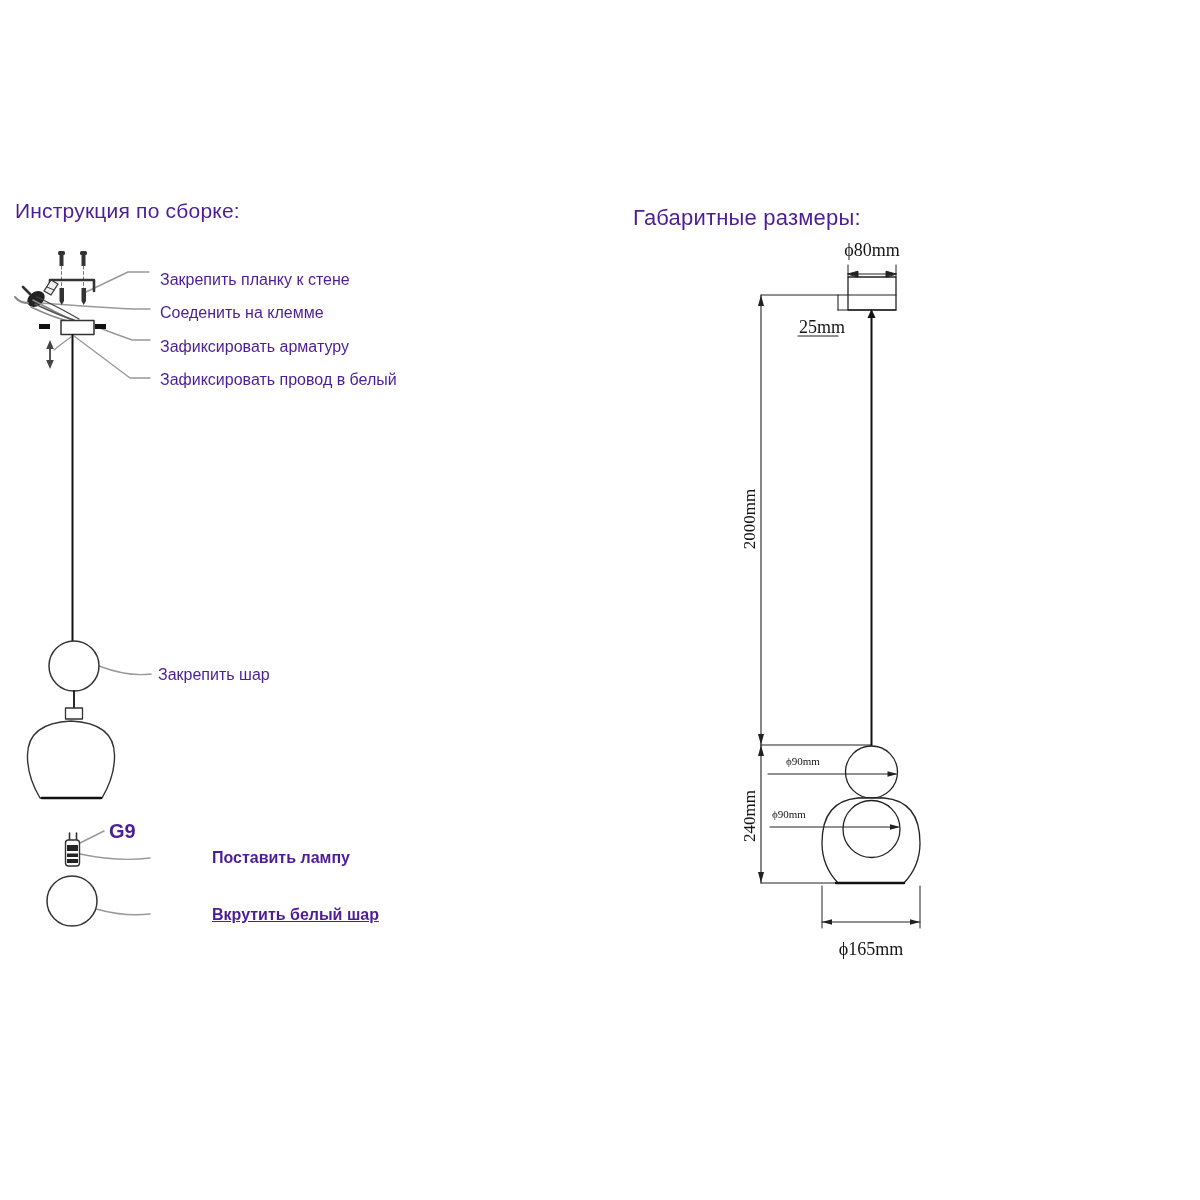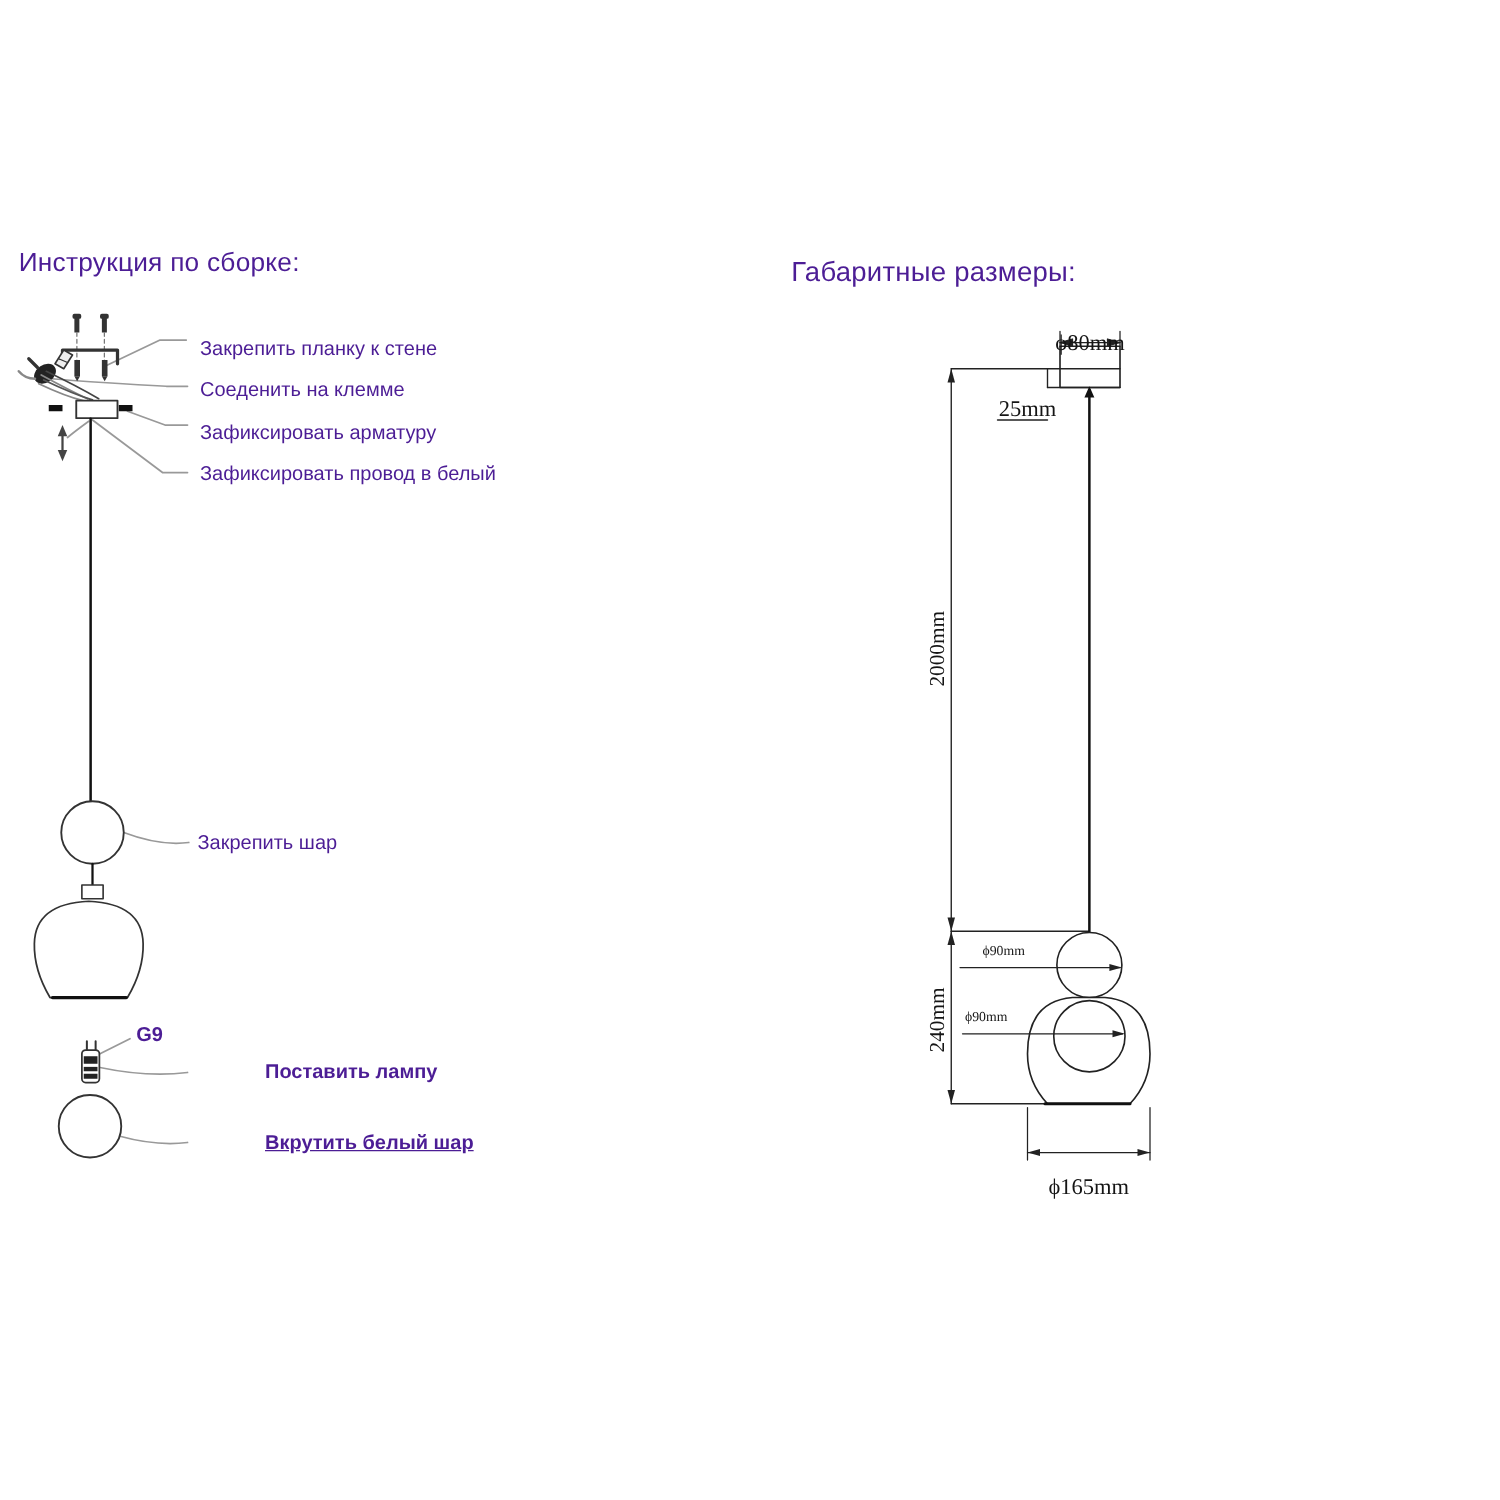--- a/index.html
+++ b/index.html
@@ -18,21 +18,21 @@
   .dim{
     font-family:"Liberation Serif","DejaVu Serif",serif;
     font-size:18px;color:#151515;
   }
   .dim-small{font-size:11px;}
   .dim-center{transform:translateX(-50%);}
   .dim-rot{
     transform:translate(-50%,-50%) rotate(-90deg);
     font-size:17px;
   }
-  .g9{font-size:16px;font-weight:700;}
+  .g9{font-size:20px;font-weight:700;}
   .footer{font-size:20.5px;}
   .footer span{display:inline;}
 </style>
 </head>
 <body>
 
 <div class="stage">
 
   <svg class="lineart" width="1200" height="1200" viewBox="0 0 1200 1200">
 
@@ -188,21 +188,21 @@
 
   <div class="txt step" style="left:160px;top:271px;">Закрепить планку к стене</div>
   <div class="txt step" style="left:160px;top:304px;">Соеденить на клемме</div>
   <div class="txt step" style="left:160px;top:338px;">Зафиксировать арматуру</div>
   <div class="txt step" style="left:160px;top:371px;">Зафиксировать провод в белый</div>
   <div class="txt step" style="left:158px;top:666px;">Закрепить шар</div>
   <div class="txt g9" style="left:109px;top:820px;">G9</div>
   <div class="txt step step-bold" style="left:172px;top:849px;">Поставить лампу</div>
   <div class="txt step step-bold" style="left:172px;top:906px;text-decoration:underline;">Вкрутить белый шар</div>
 
-  <div class="txt dim dim-center" style="left:872px;top:264px;">ϕ80mm</div>
+  <div class="txt dim dim-center" style="left:872px;top:240px;">ϕ80mm</div>
   <div class="txt dim" style="left:799px;top:317px;">25mm</div>
   <div class="txt dim dim-rot" style="left:750px;top:519px;">2000mm</div>
   <div class="txt dim dim-rot" style="left:750px;top:816px;">240mm</div>
   <div class="txt dim dim-small" style="left:786px;top:755px;">ϕ90mm</div>
   <div class="txt dim dim-small" style="left:772px;top:808px;">ϕ90mm</div>
   <div class="txt dim dim-center" style="left:871px;top:899px;margin-top:40px;">ϕ165mm</div>
 
 
 </div>
 

